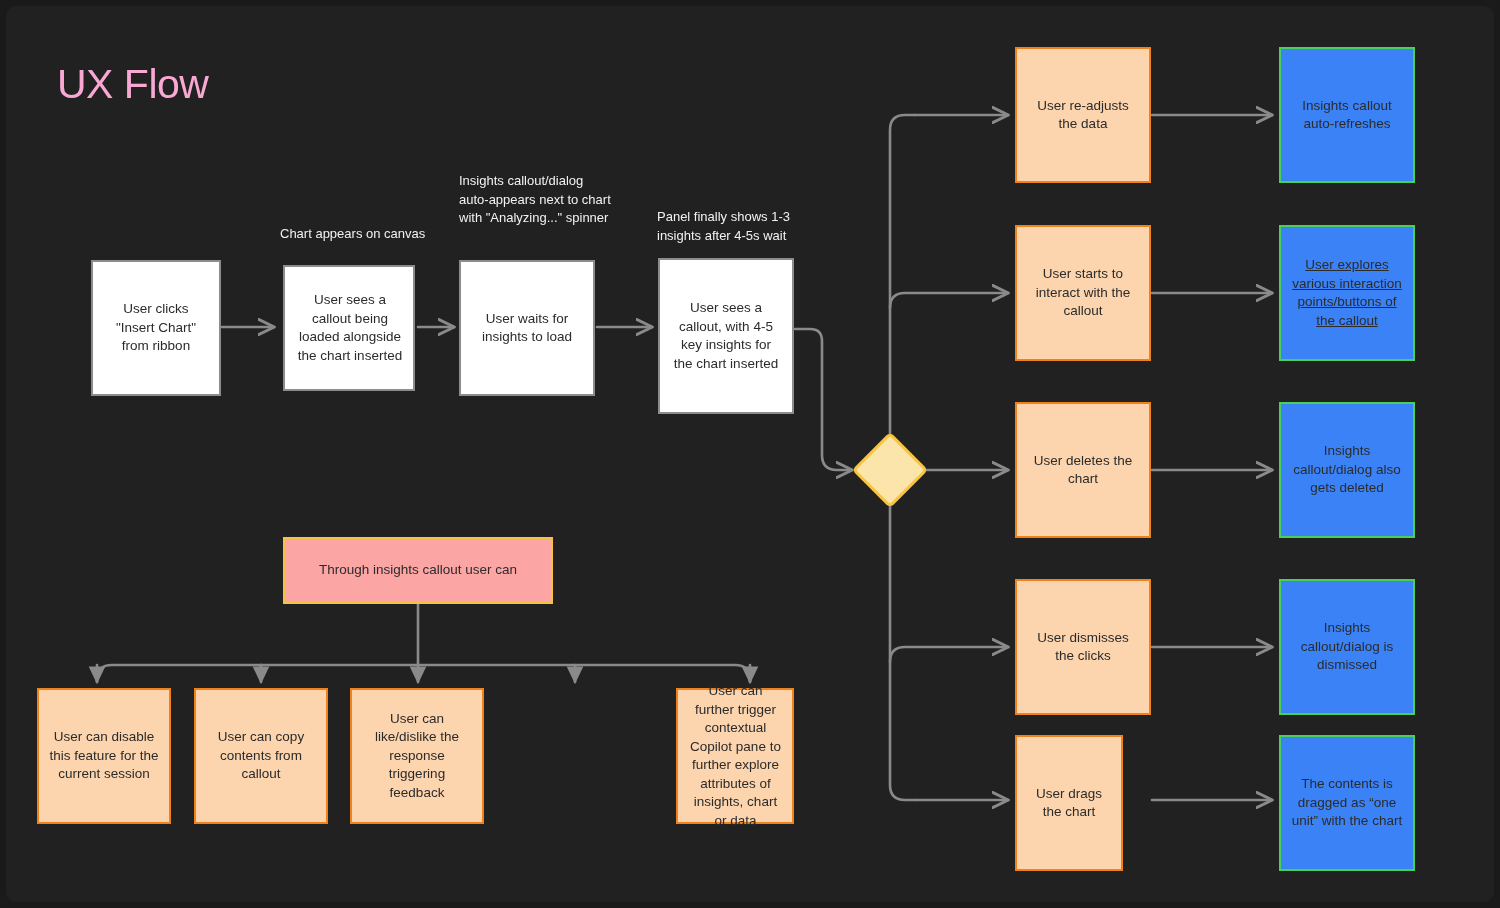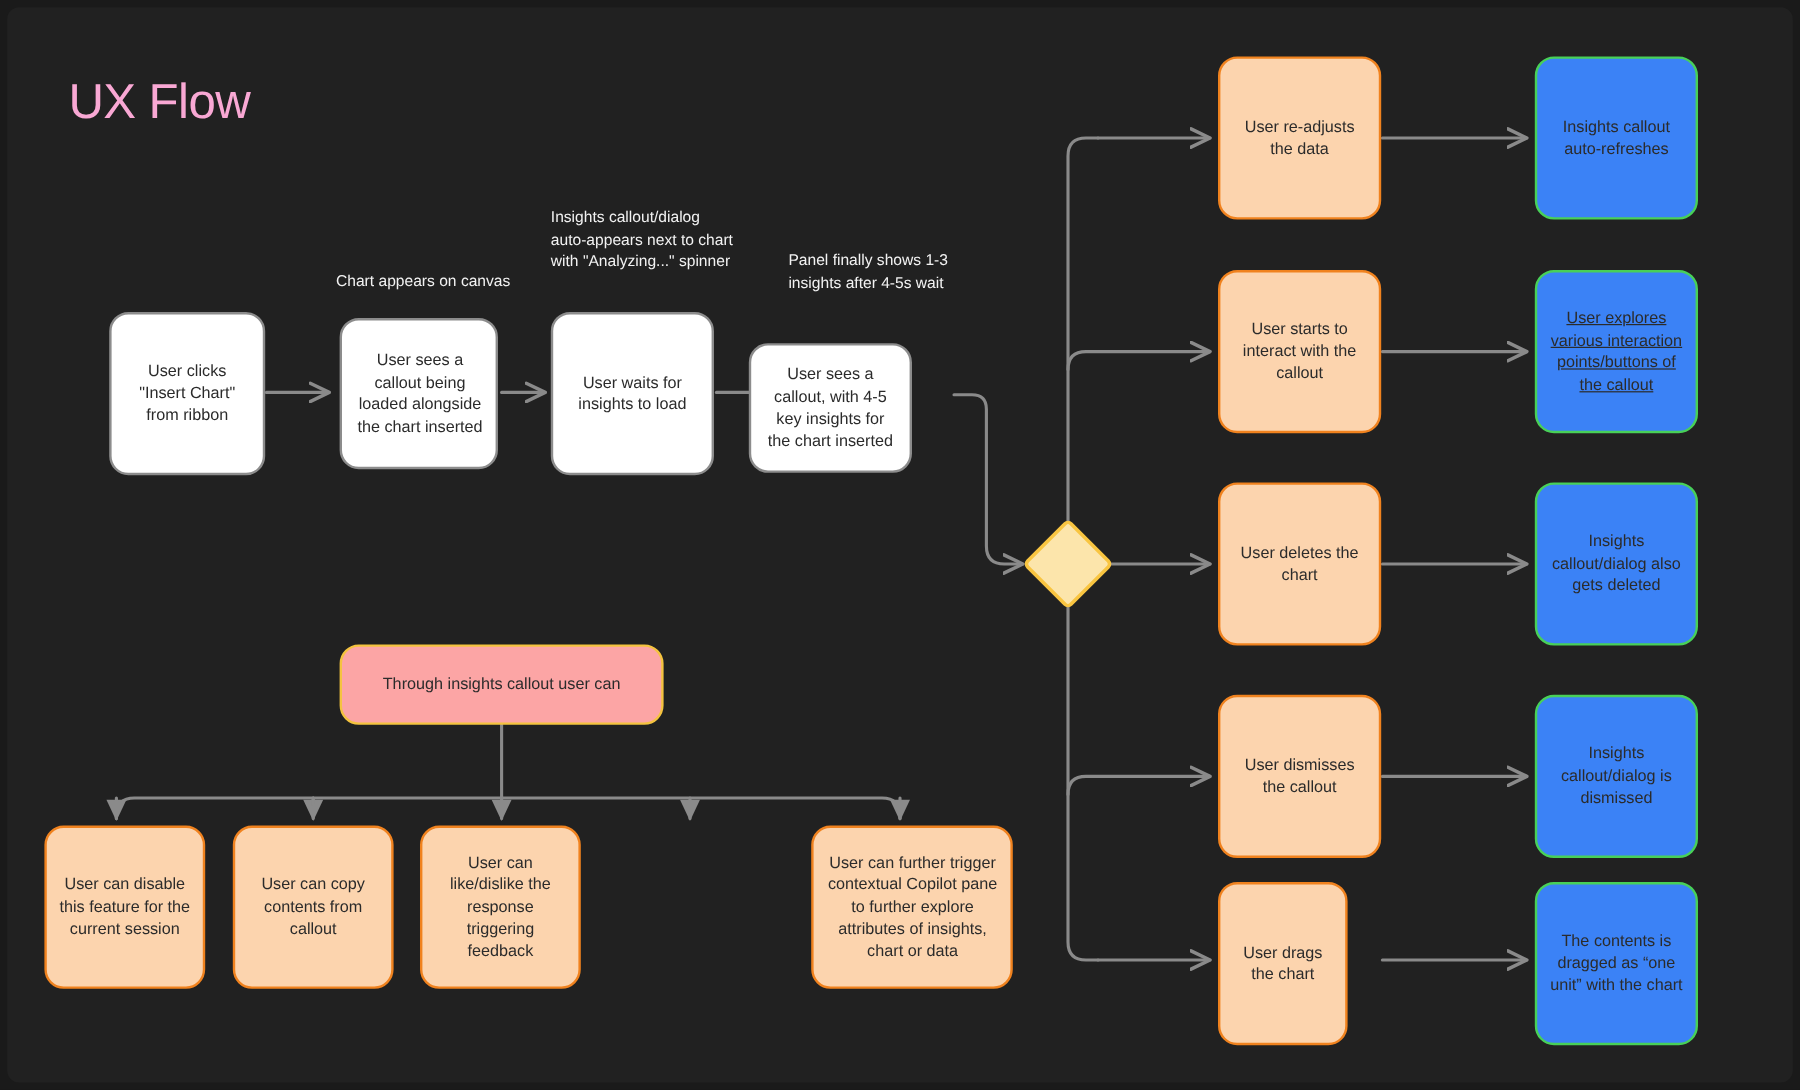--- a/index.html
+++ b/index.html
@@ -38,21 +38,21 @@
     color: #f9a8d4;
     line-height: 1;
     white-space: nowrap;
   }
   .node {
     position: absolute;
     display: flex;
     align-items: center;
     justify-content: center;
     text-align: center;
-    border-radius: 16px;
+    border-radius: 0;
     font-size: 13.5px;
     line-height: 18.5px;
     color: #2b2b2b;
     padding: 6px 10px;
   }
   .node-white {
     background: #ffffff;
     border: 2.5px solid #8c8c8c;
   }
   .node-orange {
@@ -136,35 +136,35 @@
 
   <div id="title">UX Flow</div>
 
   <div class="caption" style="left:280px; top:225px; width:180px;">Chart appears on canvas</div>
   <div class="caption" style="left:459px; top:172px; width:152px;">Insights callout/dialog auto-appears next to chart with "Analyzing..." spinner</div>
   <div class="caption" style="left:657px; top:208px; width:152px;">Panel finally shows 1-3 insights after 4-5s wait</div>
 
   <div class="node node-white" style="left:91px; top:260px; width:130px; height:136px;">User clicks "Insert Chart" from ribbon</div>
   <div class="node node-white" style="left:283px; top:265px; width:132px; height:126px;padding-left:12px;">User sees a callout being loaded alongside the chart inserted</div>
   <div class="node node-white" style="left:459px; top:260px; width:136px; height:136px;">User waits for insights to load</div>
-  <div class="node node-white" style="left:624px; top:258px; width:136px; height:108px;margin-top:28px;">User sees a callout, with 4-5 key insights for the chart inserted</div>
+  <div class="node node-white" style="left:658px; top:258px; width:136px; height:156px;">User sees a callout, with 4-5 key insights for the chart inserted</div>
 
   <div class="diamond" style="left:863px; top:443px;"></div>
 
   <div class="node node-orange" style="left:1015px; top:47px; width:136px; height:136px;">User re-adjusts the data</div>
   <div class="node node-orange" style="left:1015px; top:225px; width:136px; height:136px;">User starts to interact with the callout</div>
   <div class="node node-orange" style="left:1015px; top:402px; width:136px; height:136px;">User deletes the chart</div>
-  <div class="node node-orange" style="left:1015px; top:579px; width:136px; height:136px;">User dismisses the callout</div>
+  <div class="node node-orange" style="left:1015px; top:579px; width:136px; height:136px;">User dismisses the clicks</div>
   <div class="node node-orange" style="left:1015px; top:735px; width:108px; height:136px;">User drags the chart</div>
 
   <div class="node node-green" style="left:1279px; top:47px; width:136px; height:136px;">Insights callout auto-refreshes</div>
   <div class="node node-green" style="left:1279px; top:225px; width:136px; height:136px;text-decoration:underline;">User explores various interaction points/buttons of the callout</div>
   <div class="node node-green" style="left:1279px; top:402px; width:136px; height:136px;">Insights callout/dialog also gets deleted</div>
   <div class="node node-green" style="left:1279px; top:579px; width:136px; height:136px;">Insights callout/dialog is dismissed</div>
   <div class="node node-green" style="left:1279px; top:735px; width:136px; height:136px;">The contents is dragged as “one unit” with the chart</div>
 
   <div class="node node-yellow" style="left:283px; top:537px; width:270px; height:67px;">Through insights callout user can</div>
 
   <div class="node node-orange" style="left:37px; top:688px; width:134px; height:136px;">User can disable this feature for the current session</div>
   <div class="node node-orange" style="left:194px; top:688px; width:134px; height:136px;">User can copy contents from callout</div>
   <div class="node node-orange" style="left:350px; top:688px; width:134px; height:136px;">User can like/dislike the response triggering feedback</div>
-  <div class="node node-orange" style="left:676px; top:688px; width:168px; height:136px;padding-left:11px;">User can further trigger contextual Copilot pane to further explore attributes of insights, chart or data</div>
+  <div class="node node-orange" style="left:676px; top:688px; width:118px; height:136px;padding-left:11px;">User can further trigger contextual Copilot pane to further explore attributes of insights, chart or data</div>
 </div>
 
 </body></html>

